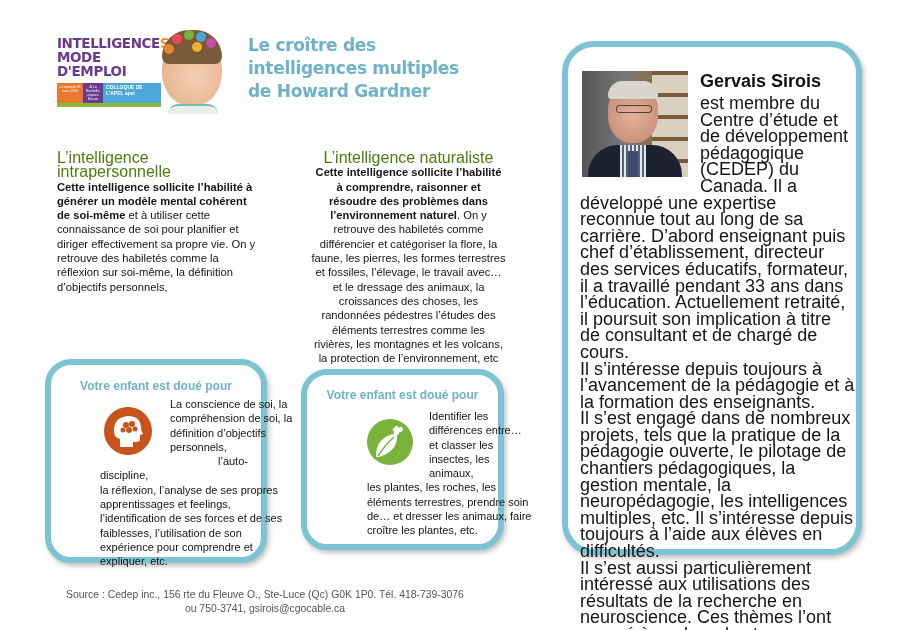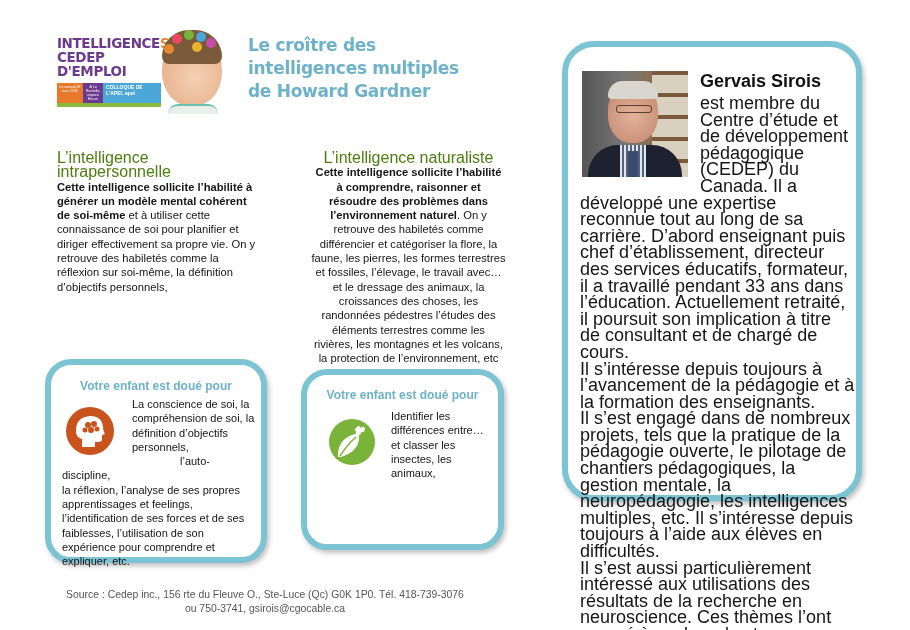--- a/index.html
+++ b/index.html
@@ -29,26 +29,26 @@
   .col { position: absolute; font-size: 11.2px; line-height: 14.3px; color: #151515; }
   .col .h { color: #4d7c0f; font-weight: normal; font-size: 16px; }
   .col b { font-weight: bold; }
   .col-left { left: 57px; top: 151px; width: 200px; }
   .col-mid { left: 311px; top: 151px; width: 195px; text-align: center; }
 
   
   .rbox { position: absolute; border: 6px solid #7cc3d3; border-radius: 26px; background: #fff; box-shadow: 2px 3px 5px rgba(0,0,0,0.25); }
   .box1 { left: 45px; top: 359px; width: 222px; height: 204px; }
   .box2 { left: 301px; top: 369px; width: 203px; height: 181px; }
-  .box3 { left: 562px; top: 41px; width: 300px; height: 460px; border-radius: 32px; }
+  .box3 { left: 562px; top: 41px; width: 300px; height: 514px; border-radius: 32px; }
 
   .rbox .btitle { position: absolute; left: 0; right: 0; text-align: center; color: #6eb2c9; font-weight: bold; font-size: 12px; }
   .box1 .btitle { top: 14px; }
   .box2 .btitle { top: 13px; }
-  .rbox .btext { position: absolute; font-size: 11px; line-height: 14.3px; color: #151515; }
+  .rbox .btext { position: absolute; font-size: 11px; line-height: 14.3px; color: #151515; margin-left: 38px; }
   .box1 .btext { left: 11px; top: 32px; width: 195px; }
   .box2 .btext { left: 22px; top: 34px; width: 165px; }
   .float-icon { float: left; width: 48px; height: 48px; border-radius: 50%; margin: 10px 12px 4px 4px; position: relative; }
   .box1 .float-icon { background: #c9531d; margin-left: 4px; margin-right: 18px; width: 48px; height: 48px; }
   .box2 .float-icon { background: #7ab33a; margin-left: 0; margin-right: 16px; width: 46px; height: 46px; }
 
   
   .photo { position: absolute; left: 14px; top: 24px; width: 106px; height: 106px; background: linear-gradient(90deg,#555 0%,#777 40%,#8b6d4c 70%,#a38060 100%); overflow: hidden; }
   .photo .shelf { position:absolute; right:0; top:0; width:36px; height:100%; background: repeating-linear-gradient(180deg,#7a5a3a 0 4px,#d9d0c0 4px 22px); }
   .photo .head { position:absolute; left:26px; top:12px; width:50px; height:60px; border-radius: 45%; background: radial-gradient(circle at 50% 55%, #e3b29a 0%, #c98f78 70%); }
@@ -64,21 +64,21 @@
 
   
   .footer { position: absolute; left: 40px; top: 588px; width: 450px; text-align: center; font-size: 10.4px; line-height: 14px; color: #555; }
 </style>
 </head>
 <body>
 
 <div class="logo">
   <div class="logo-title">
     <span>INTELLIGENCE</span><span class="s">S</span><br>
-    <span>CEDEP D'EMPLOI</span>
+    <span>MODE D'EMPLOI</span>
   </div>
   <div class="logo-bar">
     <div class="c1">Le samedi 28 mars 2015</div>
     <div class="c2">À La Rochelle, espace Encan</div>
     <div class="c3"><span>COLLOQUE DE L'APEL</span> <span>apel</span></div>
   </div>
   <div class="logo-strip"></div>
 </div>
 
 <div class="kid">
@@ -136,20 +136,21 @@
   <div class="btitle">Votre enfant est doué pour</div>
   <div class="btext">
     <div class="float-icon">
       <svg width="46" height="46" viewBox="0 0 46 46">
         <path d="M9 38 Q8 18 30 14 Q32 32 12 38 Z" fill="#fff"></path>
         <path d="M11 37 Q18 26 27 18" stroke="#7ab33a" stroke-width="1.5" fill="none"></path>
         <path d="M27 9 q3 -4 5 0 q3 -3 4 1 q-1 4 -4 3 q1 3 -3 3 q-3 -1 -2 -4 q-3 -1 0 -3 Z" fill="#fff"></path>
       </svg>
     </div>
     <span>Identifier les différences entre… et classer les insectes, les animaux,</span><br>
+    <span>les plantes, les roches, les éléments terrestres, prendre soin de… et dresser les animaux, faire croître les plantes, etc.</span>
   </div>
 </div>
 
 <div class="rbox box3">
   <div class="photo">
     <div class="shelf"></div>
     <div class="suit"></div>
     <div class="shirt"></div>
     <div class="tie"></div>
     <div class="head"></div>

